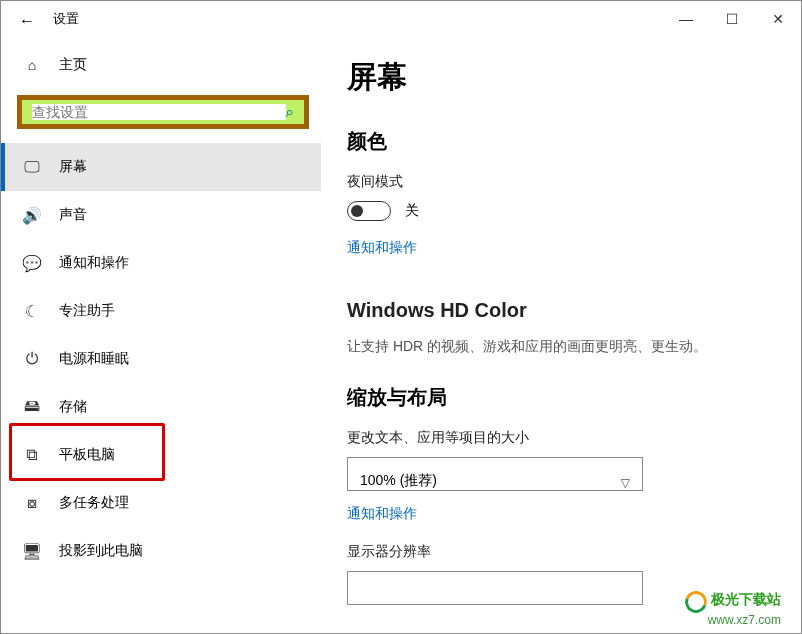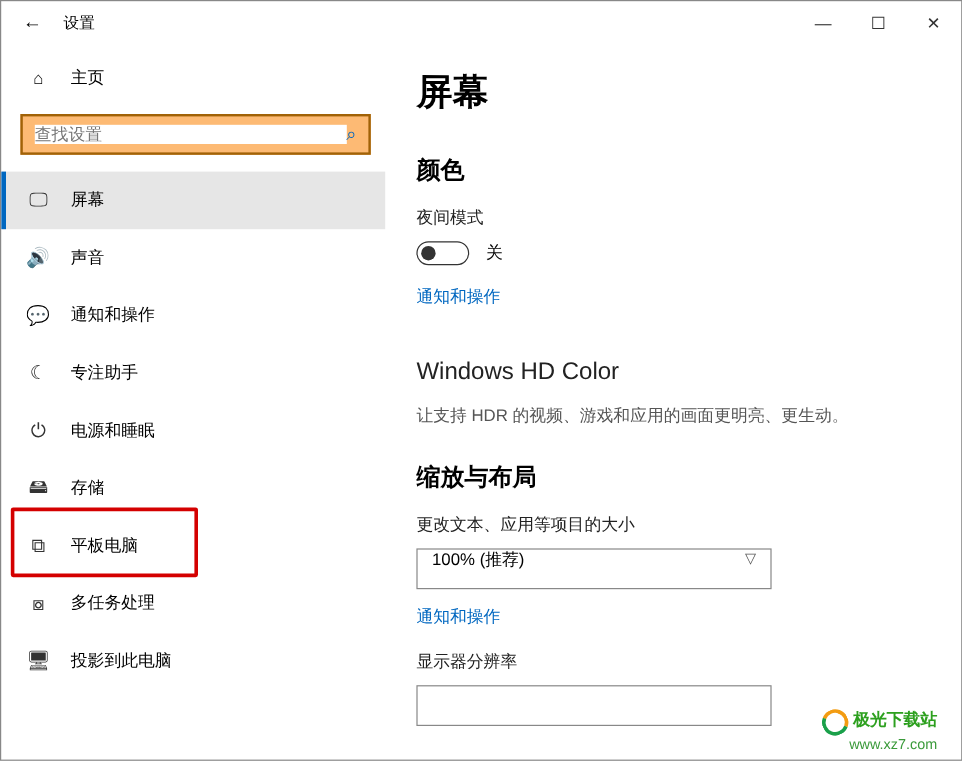--- a/index.html
+++ b/index.html
@@ -57,25 +57,25 @@
     height: 40px;
     padding-left: 22px;
     gap: 18px;
     cursor: pointer;
   }
   .home-row .icon { width: 18px; display:flex; justify-content:center; }
   .search-wrap { padding: 10px 16px 14px 16px; }
   .search {
     width: 292px;
     height: 34px;
-    border: 2px solid #a16207;
+    border: 5px solid #a16207;
     display: flex;
     align-items: center;
     padding: 0 10px;
-    background: #fdba74;
+    background: #bef264;
     justify-content: center;
   }
   .search input {
     flex: 1;
     border: none;
     outline: none;
     font-size: 14px;
     color: #666;
     font-family: inherit;
   }
@@ -165,31 +165,31 @@
     margin-bottom: 34px;
     display:inline-block;
   }
   .desc {
     color:#555;
     font-size: 14px;
     margin-bottom: 12px;
   }
   .hd-title {
     font-size: 20px;
-    font-weight: 400;
+    font-weight: 700;
     margin-bottom: 16px;
     color:#222;
   }
   .hd-section { margin-top: 8px; margin-bottom: 28px;}
   .dropdown {
     width: 296px;
     height: 34px;
     border: 1px solid #888;
     display:flex;
-    align-items:flex-start;
+    align-items:flex-end;
     justify-content: space-between;
     padding: 0 12px;
     font-size: 14px;
     cursor:pointer;
     margin-bottom: 14px;
   }
   .chev { font-size: 12px; color:#555; }
   .watermark {
     position:absolute;
     right: 20px; bottom: 6px;

